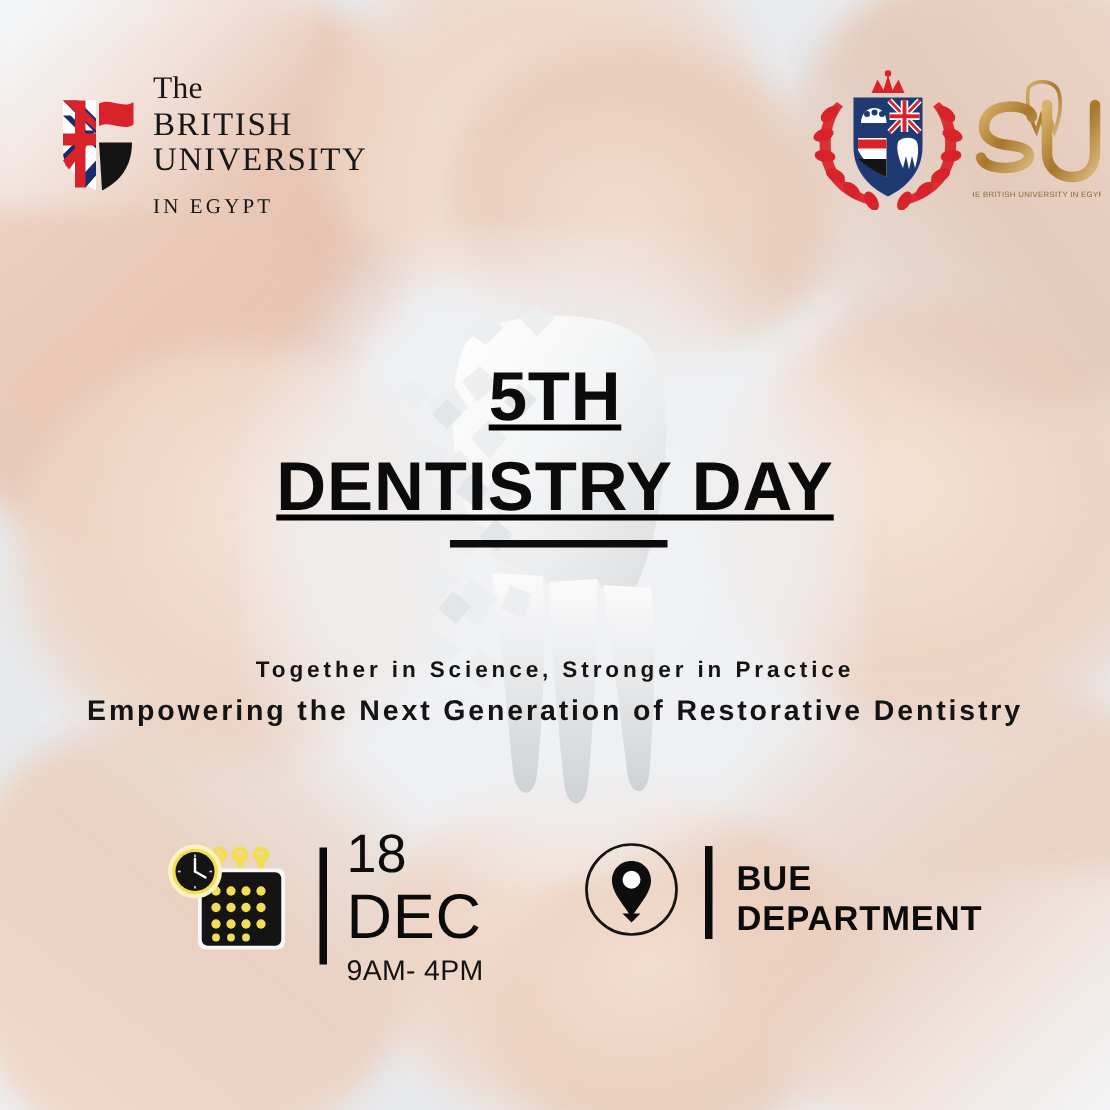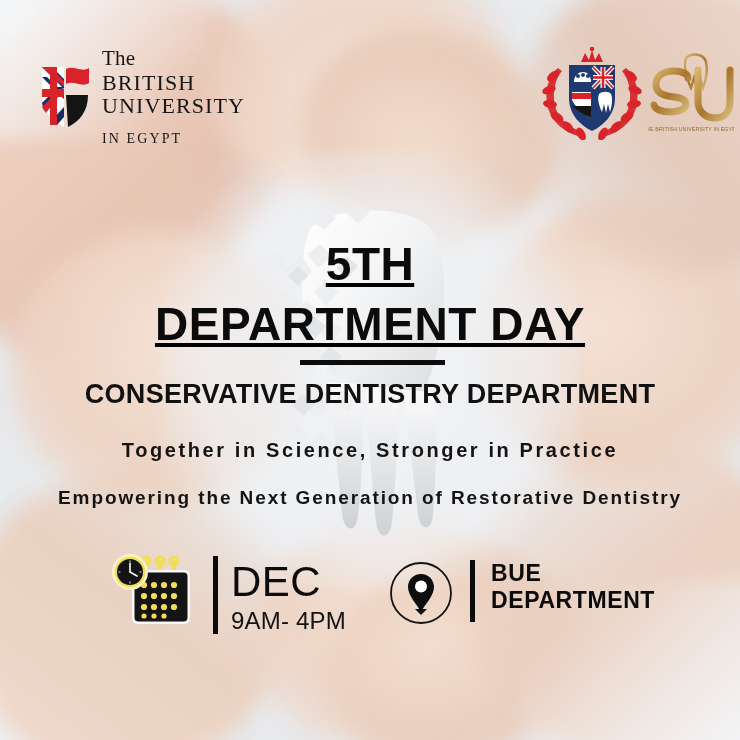--- a/index.html
+++ b/index.html
@@ -92,33 +92,33 @@
   .headline{position:absolute;left:0;right:0;top:241px;text-align:center;text-decoration:underline;}
   .h-5th{font-size:46px;font-weight:bold;color:#0b0b0b;letter-spacing:.5px;line-height:1;
          font-family:"Liberation Sans","DejaVu Sans",sans-serif;}
   .h-main{font-size:46px;font-weight:bold;color:#0b0b0b;letter-spacing:.6px;line-height:1;margin-top:14px;
           font-family:"Liberation Sans","DejaVu Sans",sans-serif;}
   .divider{position:absolute;left:300px;top:360px;width:145px;height:5px;background:#0b0b0b;}
   .dept{position:absolute;left:0;right:0;top:379px;text-align:center;
         font-size:27px;font-weight:bold;color:#111;letter-spacing:.3px;}
 
   .tagline{position:absolute;left:0;right:0;top:437px;text-align:center;color:#141414;}
-  .tg1{font-size:20px;font-weight:bold;letter-spacing:2.6px;line-height:1.35;}
-  .tg2{font-size:19px;font-weight:bold;letter-spacing:1.9px;line-height:1.35;margin-top:21px;}
+  .tg1{font-size:15px;font-weight:bold;letter-spacing:2.6px;line-height:1.35;}
+  .tg2{font-size:19px;font-weight:bold;letter-spacing:1.9px;line-height:1.35;margin-top:5px;}
 
   
   .info-date{position:absolute;left:108px;top:551px;display:flex;align-items:center;}
   .cal-icon{width:92px;height:88px;display:block;}
   .vbar{width:5px;background:#0b0b0b;margin:0 13px;}
   .date-txt{line-height:1;}
   .d-day{font-size:36px;font-weight:normal;color:#0d0d0d;letter-spacing:0px;display:block;}
   .d-mon{font-size:42px;font-weight:normal;color:#0b0b0b;letter-spacing:.5px;display:block;margin-top:3px;}
-  .d-time{font-size:24px;font-weight:normal;color:#131313;display:block;margin-top:6px;letter-spacing:.2px;}
-
-  .info-place{position:absolute;left:388px;top:560px;display:flex;align-items:flex-start;}
+  .d-time{font-size:19px;font-weight:normal;color:#131313;display:block;margin-top:6px;letter-spacing:.2px;}
+
+  .info-place{position:absolute;left:388px;top:560px;display:flex;align-items:flex-end;}
   .pin-icon{width:66px;height:66px;display:block;}
   .place-txt{line-height:1.18;}
   .p-l1,.p-l2{font-size:23px;font-weight:bold;color:#0b0b0b;letter-spacing:.6px;display:block;}
 </style>
 </head>
 <body>
 
 <div class="poster">
 
   <div class="bg">
@@ -284,24 +284,23 @@
       <path d="M40 26 C40 22, 34 19, 26 19 C14 19, 8 25, 8 33 C8 41, 16 44, 26 45
                C34 46, 38 48, 38 52 C38 57, 31 60, 22 60 C13 60, 7 57, 6 53" fill="none" stroke="url(#gold)" stroke-width="7" stroke-linecap="round"></path>
 
       <path d="M50 18 L50 50 C50 60, 58 66, 67 66 C76 66, 82 60, 82 50 L82 18" fill="none" stroke="url(#gold)" stroke-width="7" stroke-linecap="round"></path>
       <text x="43" y="79" text-anchor="middle" font-family="Liberation Sans, sans-serif" font-size="5.2" fill="#8c6a35" letter-spacing=".2">THE BRITISH UNIVERSITY IN EGYPT</text>
     </svg>
   </div>
 
   <div class="headline">
     <div class="h-5th">5TH</div>
-    <div class="h-main">DEPARTMENT DAY</div>
+    <div class="h-main">DENTISTRY DAY</div>
   </div>
   <div class="divider"></div>
-  <div class="dept">CONSERVATIVE DENTISTRY DEPARTMENT</div>
 
   <div class="tagline">
     <div class="tg1">Together in Science, Stronger in Practice</div>
     <div class="tg2">Empowering the Next Generation of Restorative Dentistry</div>
   </div>
 
   <div class="info-date">
     <svg class="cal-icon" viewBox="0 0 92 88" xmlns="http://www.w3.org/2000/svg">
 
       <g stroke="#f2dd55" stroke-width="4" fill="none" stroke-linecap="round">
@@ -343,20 +342,21 @@
       </g>
       <g stroke="#ffffff" stroke-width="1.1" opacity=".85">
         <path d="M22 9.6 L22 11.4"></path>
           <path d="M33.4 21 L31.6 21"></path>
         <path d="M22 32.4 L22 30.6"></path>
           <path d="M10.6 21 L12.4 21"></path>
       </g>
     </svg>
     <div class="vbar" style="height:78px;"></div>
     <div class="date-txt">
+      <span class="d-day">18</span>
       <span class="d-mon">DEC</span>
       <span class="d-time">9AM- 4PM</span>
     </div>
   </div>
 
   <div class="info-place">
     <svg class="pin-icon" viewBox="0 0 66 66" xmlns="http://www.w3.org/2000/svg">
       <circle cx="33" cy="33" r="30" fill="none" stroke="#141414" stroke-width="1.8"></circle>
       <path d="M33 14 C25.5 14, 20 19.8, 20 27 C20 36, 29 44, 33 52 C37 44, 46 36, 46 27 C46 19.8, 40.5 14, 33 14 Z" fill="#0d0d0d"></path>
       <circle cx="33" cy="26.5" r="6" fill="#ffffff"></circle>

